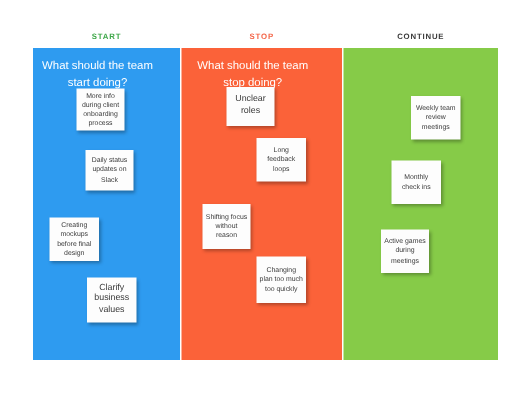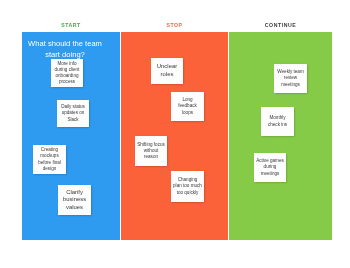--- a/index.html
+++ b/index.html
@@ -124,20 +124,21 @@
         <span>Clarify business values</span>
       </div>
     </div>
   </div>
 
   <div class="col" id="col-stop">
     <div class="col-head">
       <span style="color: rgb(244, 103, 74);">STOP</span>
     </div>
     <div class="col-body" style="background: rgb(251, 98, 57);">
+      <div class="prompt">What should the team stop doing?</div>
 
       <div class="note big" style="left:30px; top:26px; width:32px; height:26px;">
         <span>Unclear roles</span>
       </div>
 
       <div class="note" style="left:50px; top:60px; width:33px; height:29px;">
         <span>Long feedback loops</span>
       </div>
 
       <div class="note" style="left:14px; top:104px; width:32px; height:30px;">

